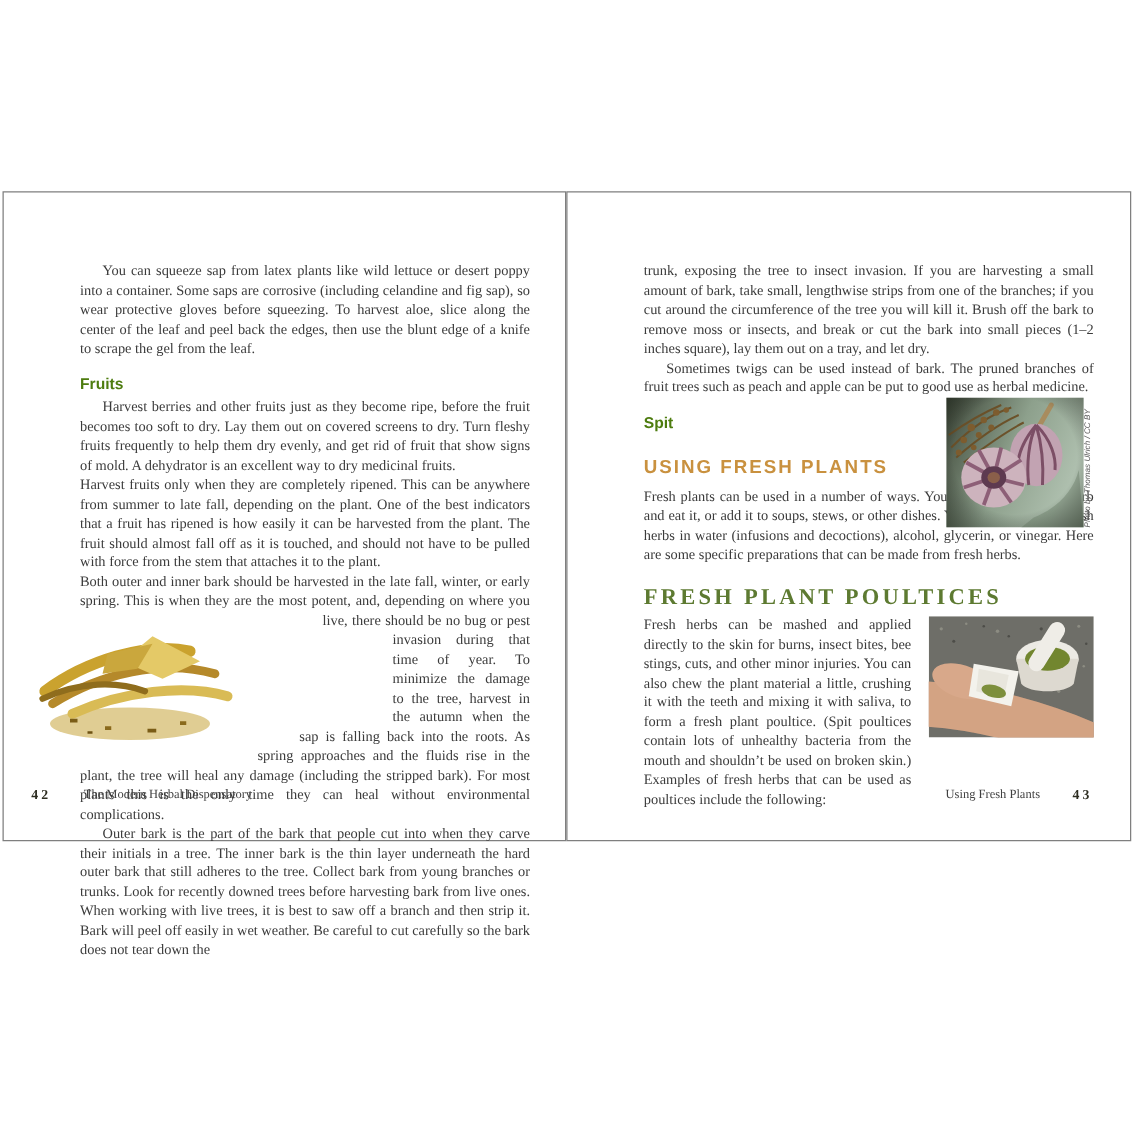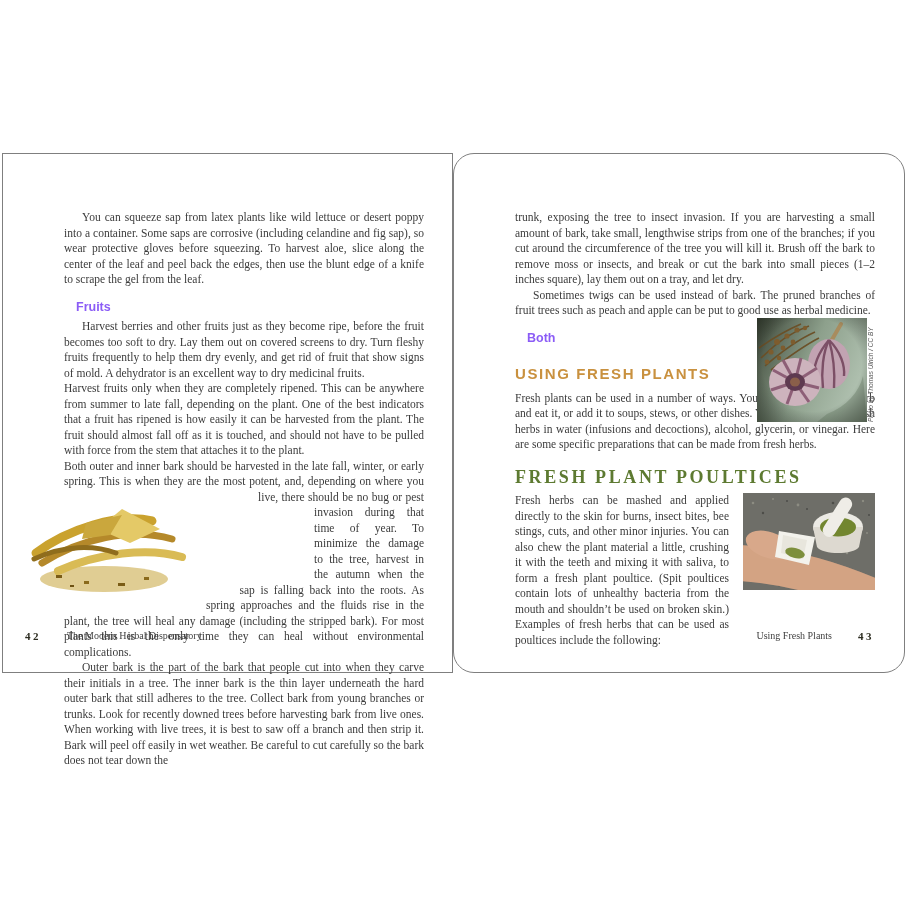--- a/index.html
+++ b/index.html
@@ -5,30 +5,30 @@
   html,body { margin:0; padding:0; background:#ffffff; }
   .canvas {
     position:relative; width:908px; height:908px; background:#ffffff;
     font-family:"Liberation Serif", serif; color:#3b3b3b; overflow:hidden;
   }
   .page {
     position:absolute; top:153px; height:520px; background:#fff;
     border:1px solid #7f7f7f; box-sizing:border-box;
   }
   .page-left  { left:2px;  width:451px; }
-  .page-right { left:453px; width:452px;border-radius:21px; }
+  .page-right { left:453px; width:452px; }
   .content {
     position:absolute; top:56px; left:61px; width:360px;
     font-size:11.5px; line-height:15.5px; text-align:justify;
   }
   .para { margin:0; }
   .indent { text-indent:18px; }
   .subhead {
     font-family:"Liberation Sans", sans-serif; font-weight:bold;
-    font-size:12.5px; color:#8b5cf6; margin:12px 0 4px 12px; text-align:left;
+    font-size:12.5px; color:#4d7c0f; margin:12px 0 4px 0; text-align:left;
   }
   .section-head {
     font-family:"Liberation Sans", sans-serif; font-weight:bold;
     font-size:15px; letter-spacing:1.6px; color:#c9913f;
     margin:20px 0 9px 0; text-align:left;
   }
   .subsection-head {
     font-family:"Liberation Serif", serif; font-weight:bold;
     font-size:18px; letter-spacing:2.6px; color:#5d7a31;
     margin:17px 0 8px 0; text-align:left;
@@ -105,21 +105,21 @@
       <span class="folio">42</span>
       <span class="running">The Modern Herbal Dispensatory</span>
     </div>
   </div>
 
   <div class="page page-right">
     <div class="content">
       <p class="para">trunk, exposing the tree to insect invasion. If you are harvesting a small amount of bark, take small, lengthwise strips from one of the branches; if you cut around the circumference of the tree you will kill it. Brush off the bark to remove moss or insects, and break or cut the bark into small pieces (1–2 inches square), lay them out on a tray, and let dry.</p>
       <p class="para indent">Sometimes twigs can be used instead of bark. The pruned branches of fruit trees such as peach and apple can be put to good use as herbal medicine.</p>
 
-      <h3 class="subhead">Both</h3>
+      <h3 class="subhead">Spit</h3>
 
       <h2 class="section-head">USING FRESH PLANTS</h2>
       <p class="para">Fresh plants can be used in a number of ways. You can chew the fresh herb and eat it, or add it to soups, stews, or other dishes. You can also extract fresh herbs in water (infusions and decoctions), alcohol, glycerin, or vinegar. Here are some specific preparations that can be made from fresh herbs.</p>
 
       <h4 class="subsection-head">FRESH PLANT POULTICES</h4>
       <div class="poultice-row">
         <p class="para poultice-text">Fresh herbs can be mashed and applied directly to the skin for burns, insect bites, bee stings, cuts, and other minor injuries. You can also chew the plant material a little, crushing it with the teeth and mixing it with saliva, to form a fresh plant poultice. (Spit poultices contain lots of unhealthy bacteria from the mouth and shouldn’t be used on broken skin.) Examples of fresh herbs that can be used as poultices include the following:</p>
         <div class="poultice-photo">
           <svg width="132" height="97" viewBox="0 0 132 97" aria-hidden="true">
             <rect width="132" height="97" fill="#6e6e68"></rect>

